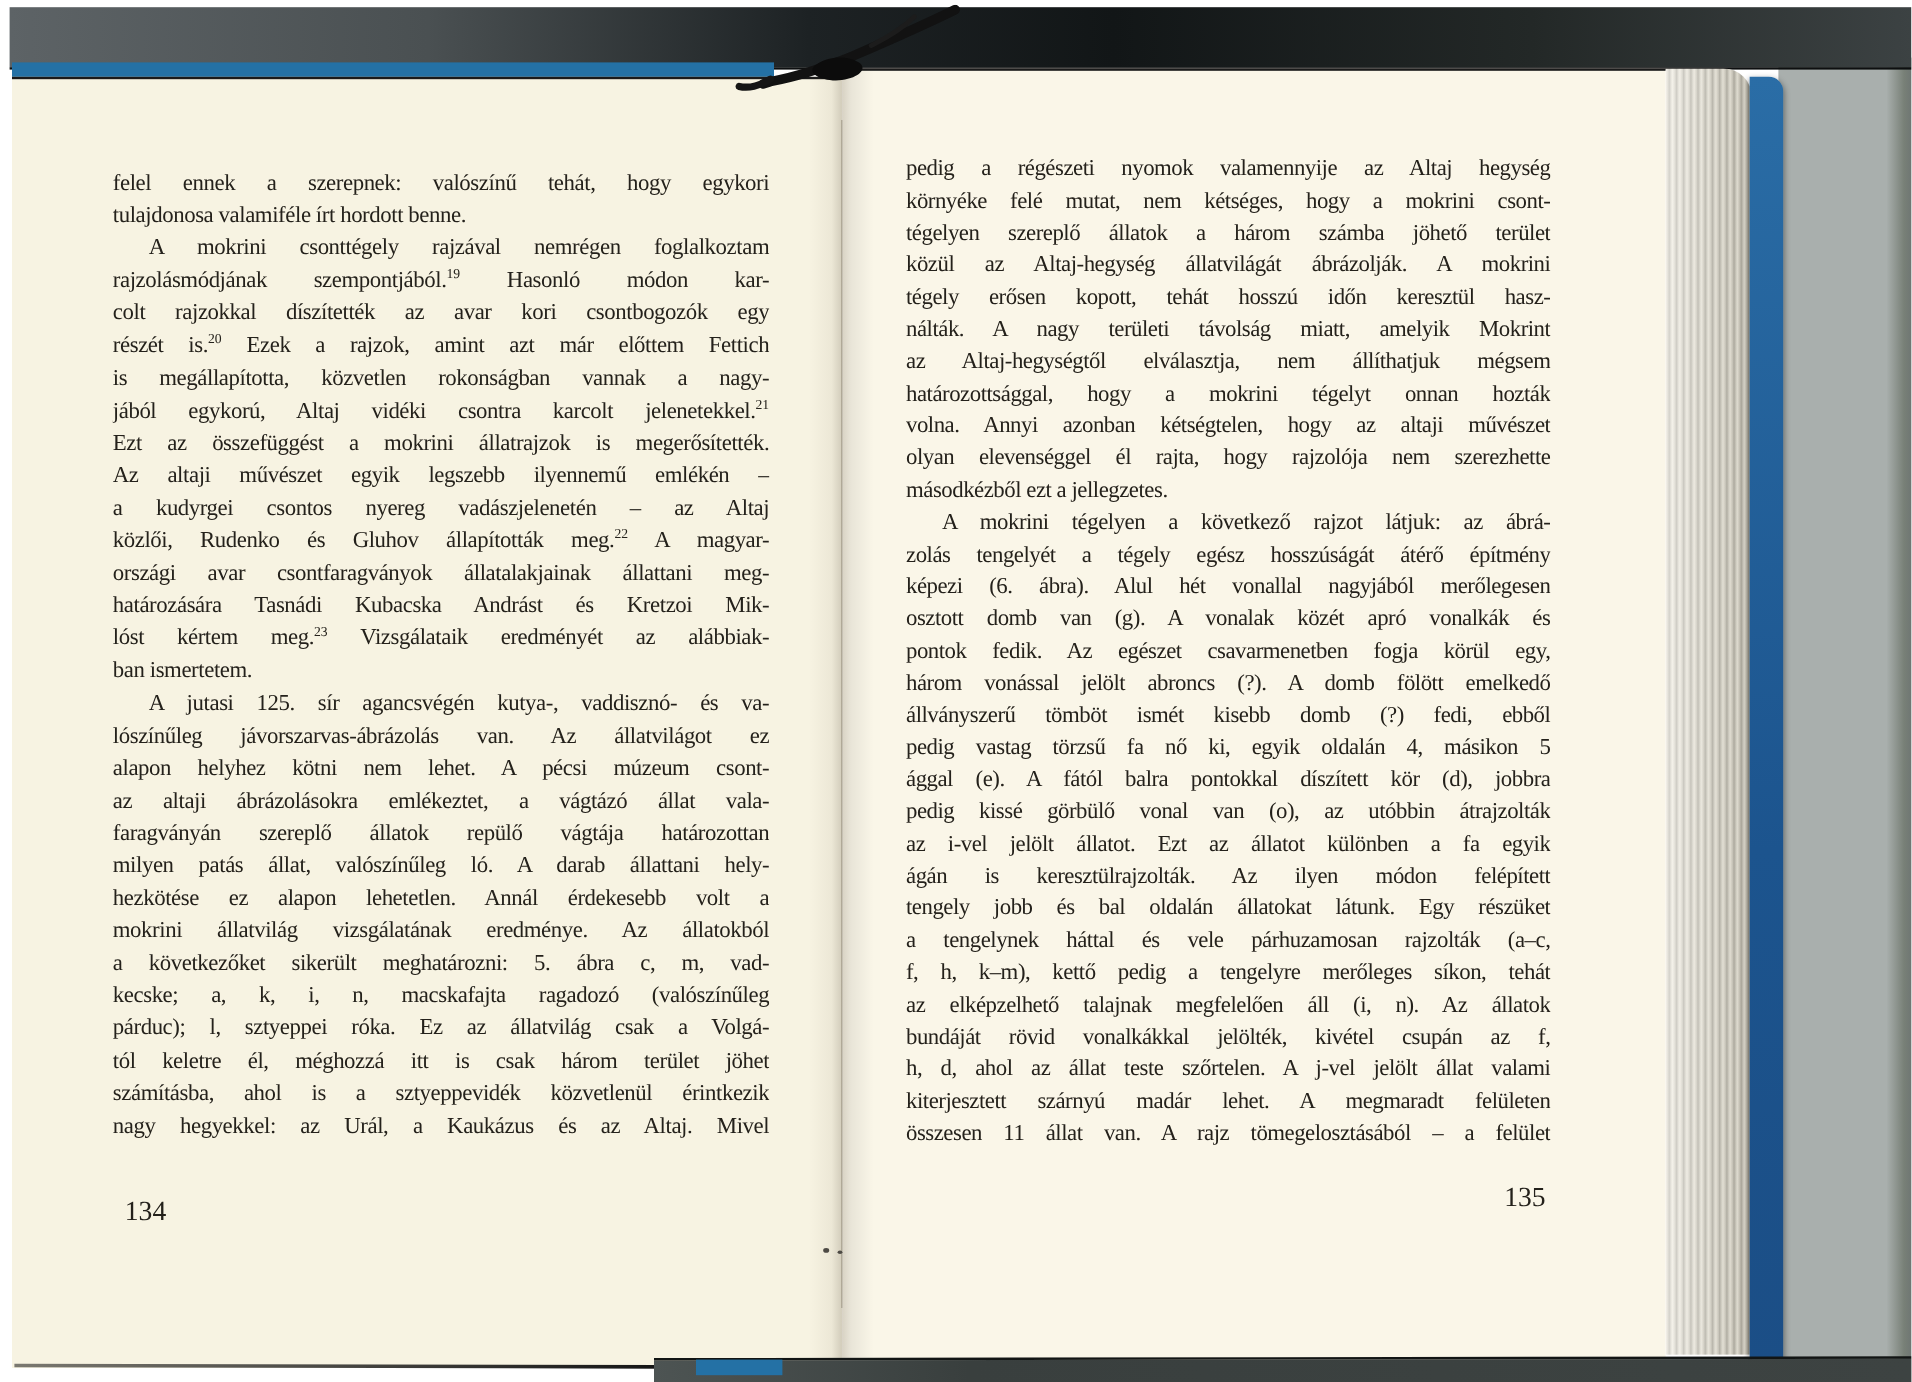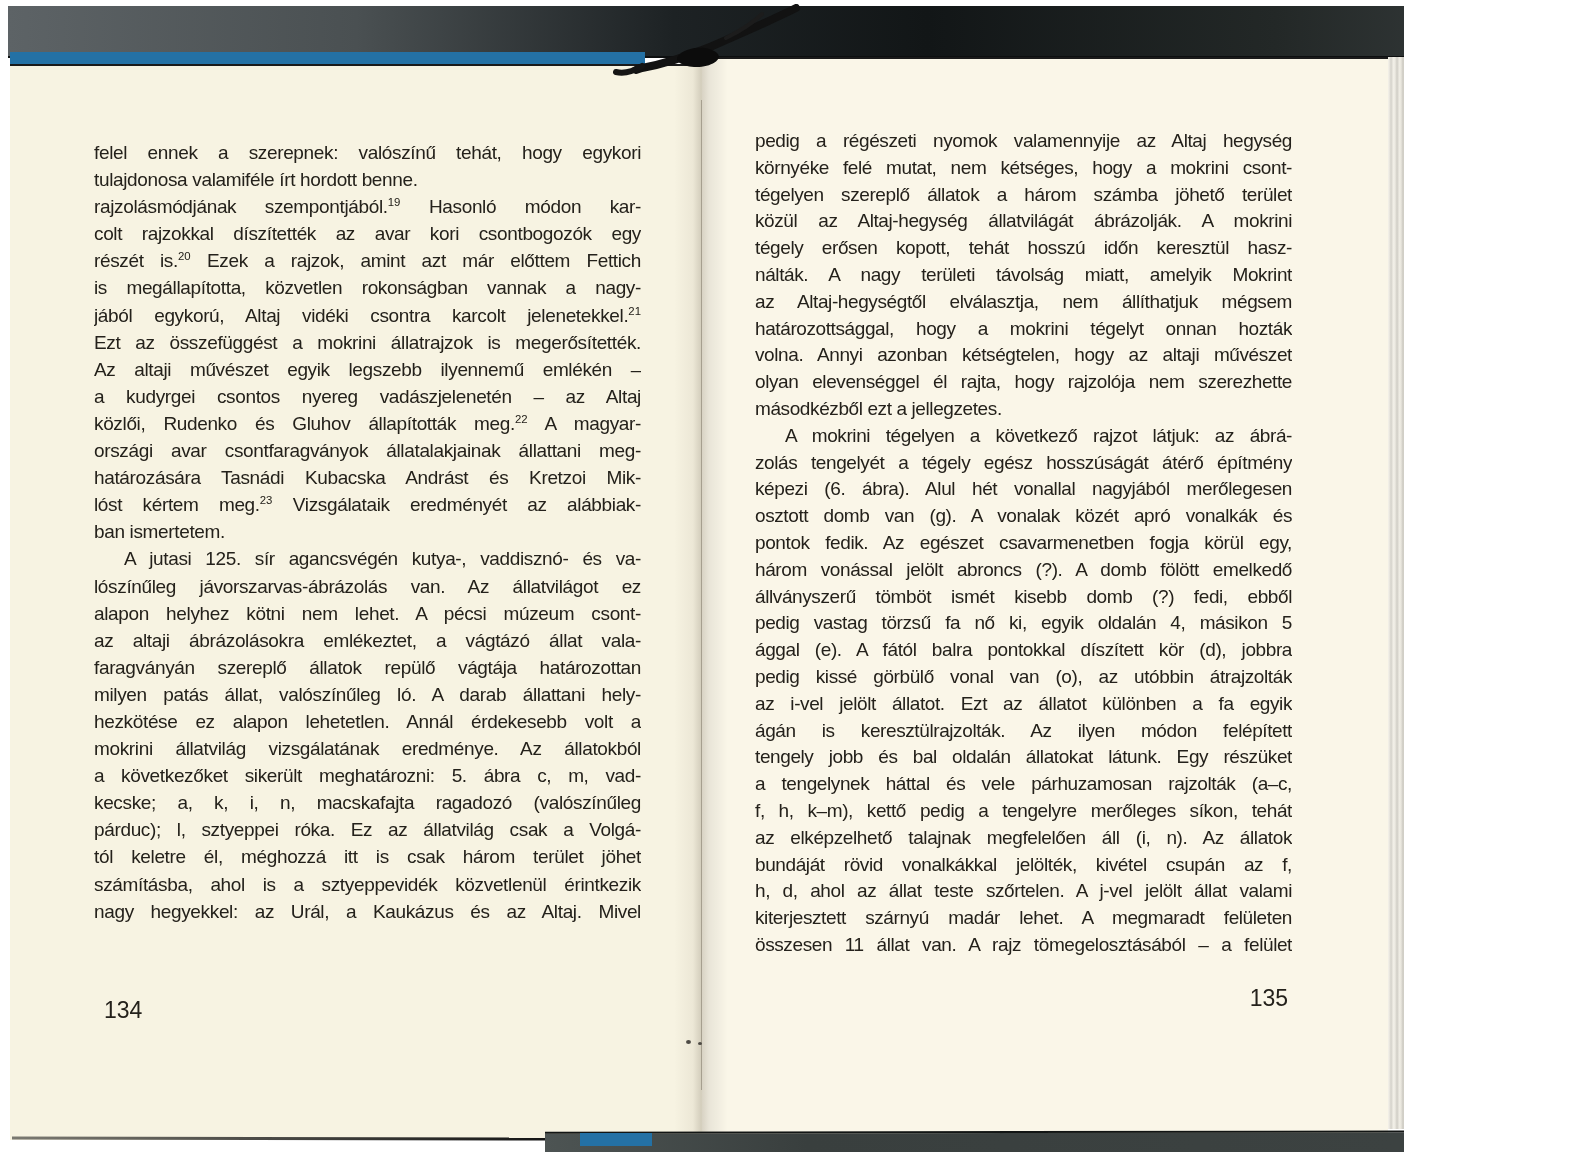--- a/index.html
+++ b/index.html
@@ -1,17 +1,17 @@
 <!DOCTYPE html>
 <html style="--paper: #f8f4e5; --cover-blue: #2471a5; --bg-gray: #a9afad; --ink: #24211b;"><head>
 <meta charset="utf-8">
 <style>
   html,body{margin:0;padding:0;background:#ffffff;}
-  .scene{position:relative;width:1404px;height:1152px;overflow:hidden;
-         font-family:Liberation Sans, sans-serif;background:#ffffff;}
+  .scene{position:relative;width:1593px;height:1152px;overflow:hidden;
+         font-family:Liberation Serif, serif;background:#ffffff;}
 
   
   .bg-right{position:absolute;left:1482px;top:48px;width:111px;height:1104px;
             background:var(--bg-gray,#a9afad);z-index:1;}
   .bg-right-edge{position:absolute;left:1572px;top:48px;width:21px;height:1104px;
             background:linear-gradient(to right,rgba(0,0,0,0),#788077 70%,#6f7673);z-index:2;}
 
   
   .top-band{position:absolute;left:8px;top:6px;width:1585px;height:50px;z-index:3;
             background:linear-gradient(to right,#5d6366 0%,#4a5052 22%,#1d2224 42%,#121617 58%,#232827 80%,#3c4243 100%);
@@ -83,20 +83,21 @@
   <div class="page-stack"></div>
   <div class="cover-right"></div>
 
   <div class="gutter"></div>
   <div class="speck" style="left:686px;top:1040px;width:5px;height:4px;"></div>
   <div class="speck" style="left:698px;top:1042px;width:4px;height:3px;"></div>
 
   <div class="text-block" id="left-page-text">
       <div class="line">felel ennek a szerepnek: valószínű tehát, hogy egykori</div>
       <div class="line short">tulajdonosa valamiféle írt hordott benne.</div>
+      <div class="line indent">A mokrini csonttégely rajzával nemrégen foglalkoztam</div>
       <div class="line">rajzolásmódjának szempontjából.<sup>19</sup> Hasonló módon kar-</div>
       <div class="line">colt rajzokkal díszítették az avar kori csontbogozók egy</div>
       <div class="line">részét is.<sup>20</sup> Ezek a rajzok, amint azt már előttem Fettich</div>
       <div class="line">is megállapította, közvetlen rokonságban vannak a nagy-</div>
       <div class="line">jából egykorú, Altaj vidéki csontra karcolt jelenetekkel.<sup>21</sup></div>
       <div class="line">Ezt az összefüggést a mokrini állatrajzok is megerősítették.</div>
       <div class="line">Az altaji művészet egyik legszebb ilyennemű emlékén –</div>
       <div class="line">a kudyrgei csontos nyereg vadászjelenetén – az Altaj</div>
       <div class="line">közlői, Rudenko és Gluhov állapították meg.<sup>22</sup> A magyar-</div>
       <div class="line">országi avar csontfaragványok állatalakjainak állattani meg-</div>

